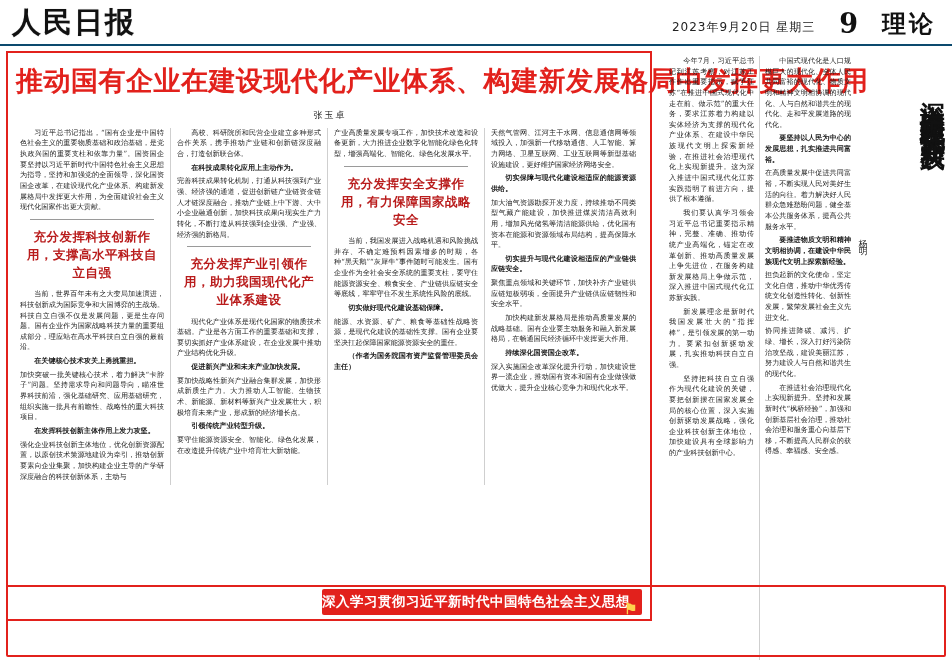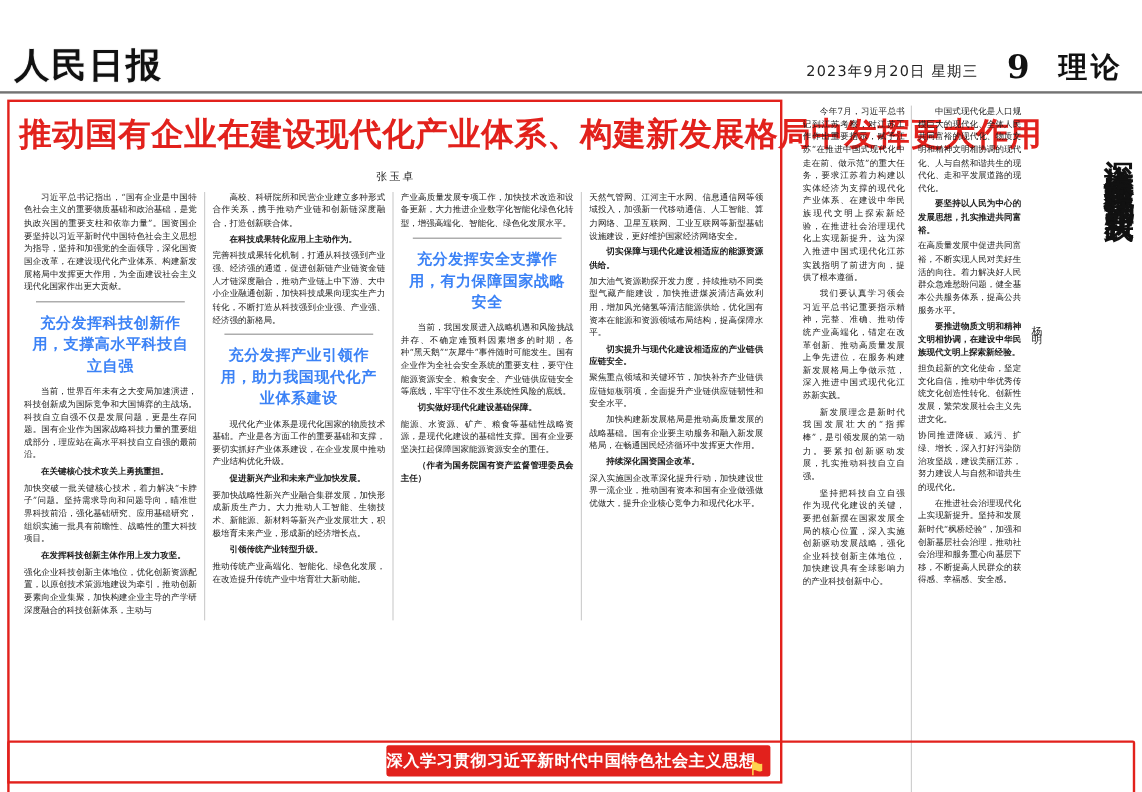--- a/index.html
+++ b/index.html
@@ -19,26 +19,25 @@
     position: relative;
     width: 952px;
     height: 660px;
     box-sizing: border-box;
   }
 
   
   .masthead {
     position: relative;
     height: 46px;
-    border-bottom: 2px solid #737373;
+    border-bottom: 2px solid #0c4a6e;
     display: flex;
     align-items: center;
     padding: 0 10px;
     box-sizing: border-box;
-    margin-top: 32px;
   }
   .masthead-logo {
     font-family: "DejaVu Serif", "Liberation Serif", serif;
     font-weight: bold;
     font-size: 29px;
     letter-spacing: 2px;
     color: #111;
     line-height: 1;
     padding-left: 2px;
     text-shadow: 0 0 1px rgba(0,0,0,0.3);
@@ -145,21 +144,21 @@
   }
   .para.noindent { text-indent: 0; }
   .para.bold { font-weight: bold; }
 
   .subhead {
     font-family: "DejaVu Serif", "Liberation Serif", serif;
     font-weight: bold;
     font-size: 12.5px;
     line-height: 1.45;
     text-align: center;
-    color: #3b82f6;
+    color: #b91c1c;
     margin: 8px 2px 7px 2px;
     letter-spacing: 0.5px;
   }
   .subhead-sep {
     border-top: 1px solid #9a9a9a;
     margin: 6px 10px 6px 10px;
   }
 
   
   .banner {
@@ -292,21 +291,21 @@
         <div class="col">
           <p class="para">高校、科研院所和民营企业建立多种形式合作关系，携手推动产业链和创新链深度融合，打造创新联合体。</p>
           <p class="para bold">在科技成果转化应用上主动作为。</p>
           <p class="para noindent">完善科技成果转化机制，打通从科技强到产业强、经济强的通道，促进创新链产业链资金链人才链深度融合，推动产业链上中下游、大中小企业融通创新，加快科技成果向现实生产力转化，不断打造从科技强到企业强、产业强、经济强的新格局。</p>
           <div class="subhead-sep"></div>
           <div class="subhead">充分发挥产业引领作用，助力我国现代化产业体系建设</div>
           <p class="para">现代化产业体系是现代化国家的物质技术基础。产业是各方面工作的重要基础和支撑，要切实抓好产业体系建设，在企业发展中推动产业结构优化升级。</p>
           <p class="para bold">促进新兴产业和未来产业加快发展。</p>
           <p class="para noindent">要加快战略性新兴产业融合集群发展，加快形成新质生产力。大力推动人工智能、生物技术、新能源、新材料等新兴产业发展壮大，积极培育未来产业，形成新的经济增长点。</p>
           <p class="para bold">引领传统产业转型升级。</p>
-          <p class="para noindent">推动传统产业高端化、智能化、绿色化发展，在改造提升传统产业中培育壮大新动能。</p>
+          <p class="para noindent">要守住能源资源安全、智能化、绿色化发展，在改造提升传统产业中培育壮大新动能。</p>
         </div>
 
         <div class="col">
           <p class="para noindent">产业高质量发展专项工作，加快技术改造和设备更新，大力推进企业数字化智能化绿色化转型，增强高端化、智能化、绿色化发展水平。</p>
           <div class="subhead-sep"></div>
           <div class="subhead">充分发挥安全支撑作用，有力保障国家战略安全</div>
           <p class="para">当前，我国发展进入战略机遇和风险挑战并存、不确定难预料因素增多的时期，各种“黑天鹅”“灰犀牛”事件随时可能发生。国有企业作为全社会安全系统的重要支柱，要守住能源资源安全、粮食安全、产业链供应链安全等底线，牢牢守住不发生系统性风险的底线。</p>
           <p class="para bold">切实做好现代化建设基础保障。</p>
           <p class="para noindent">能源、水资源、矿产、粮食等基础性战略资源，是现代化建设的基础性支撑。国有企业要坚决扛起保障国家能源资源安全的重任。</p>
           <p class="para bold">（作者为国务院国有资产监督管理委员会主任）</p>

